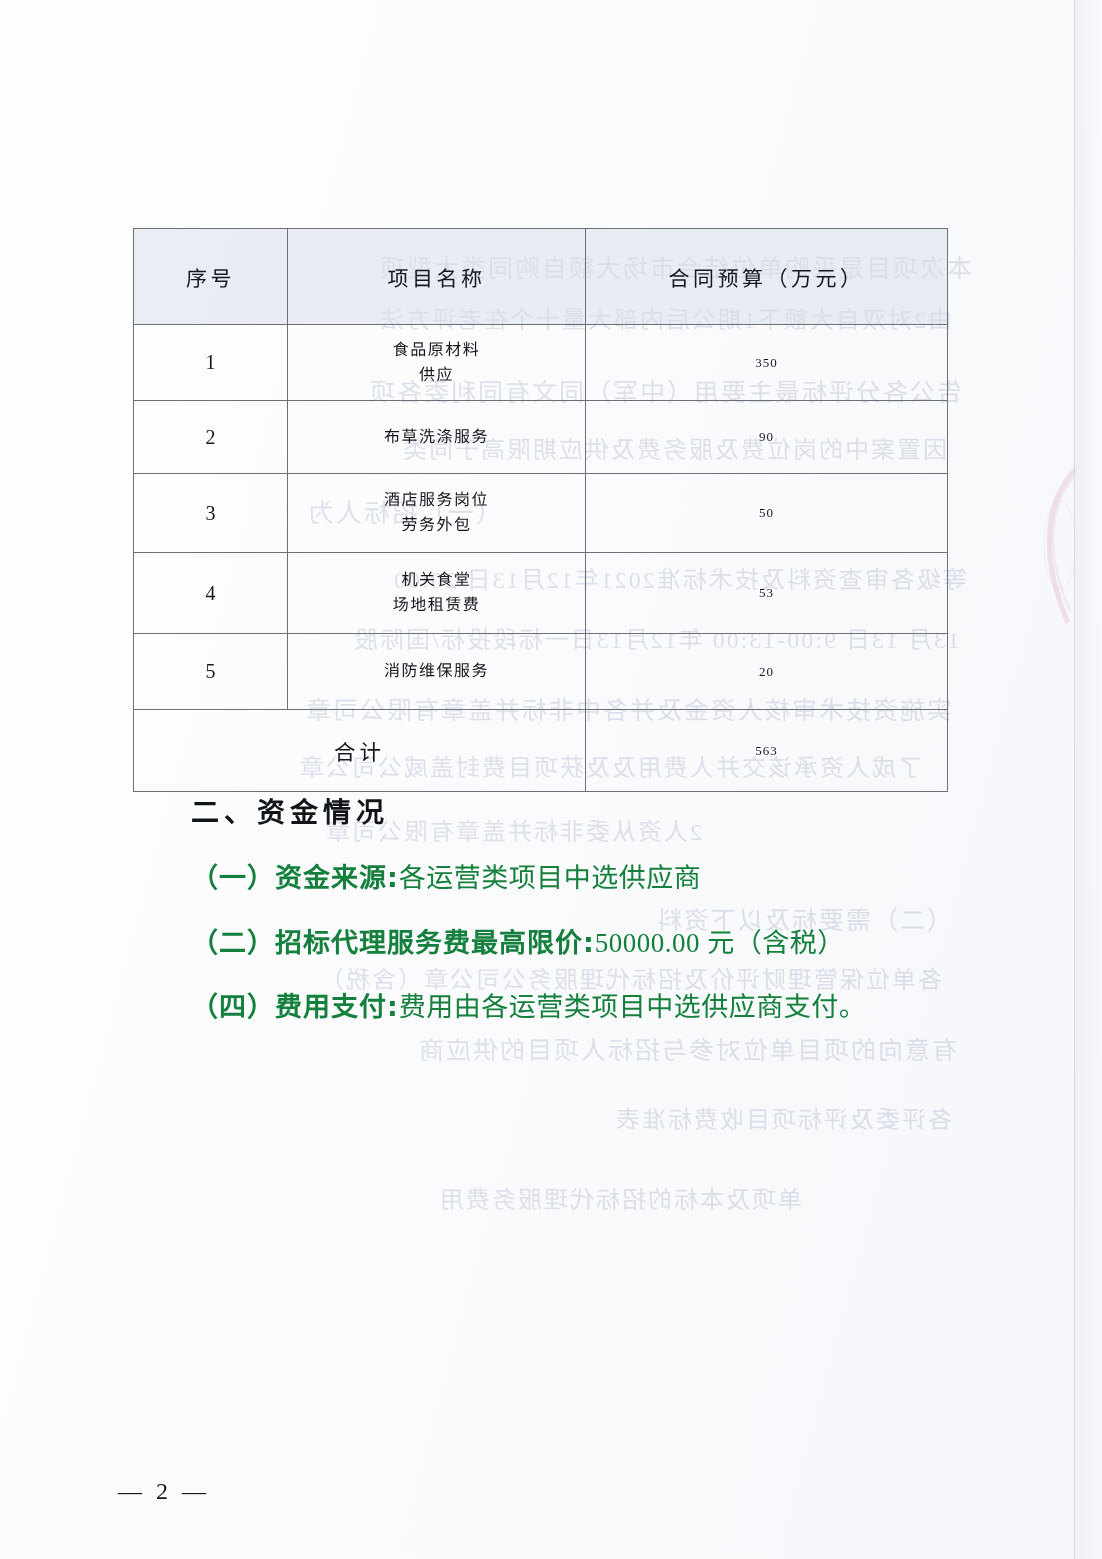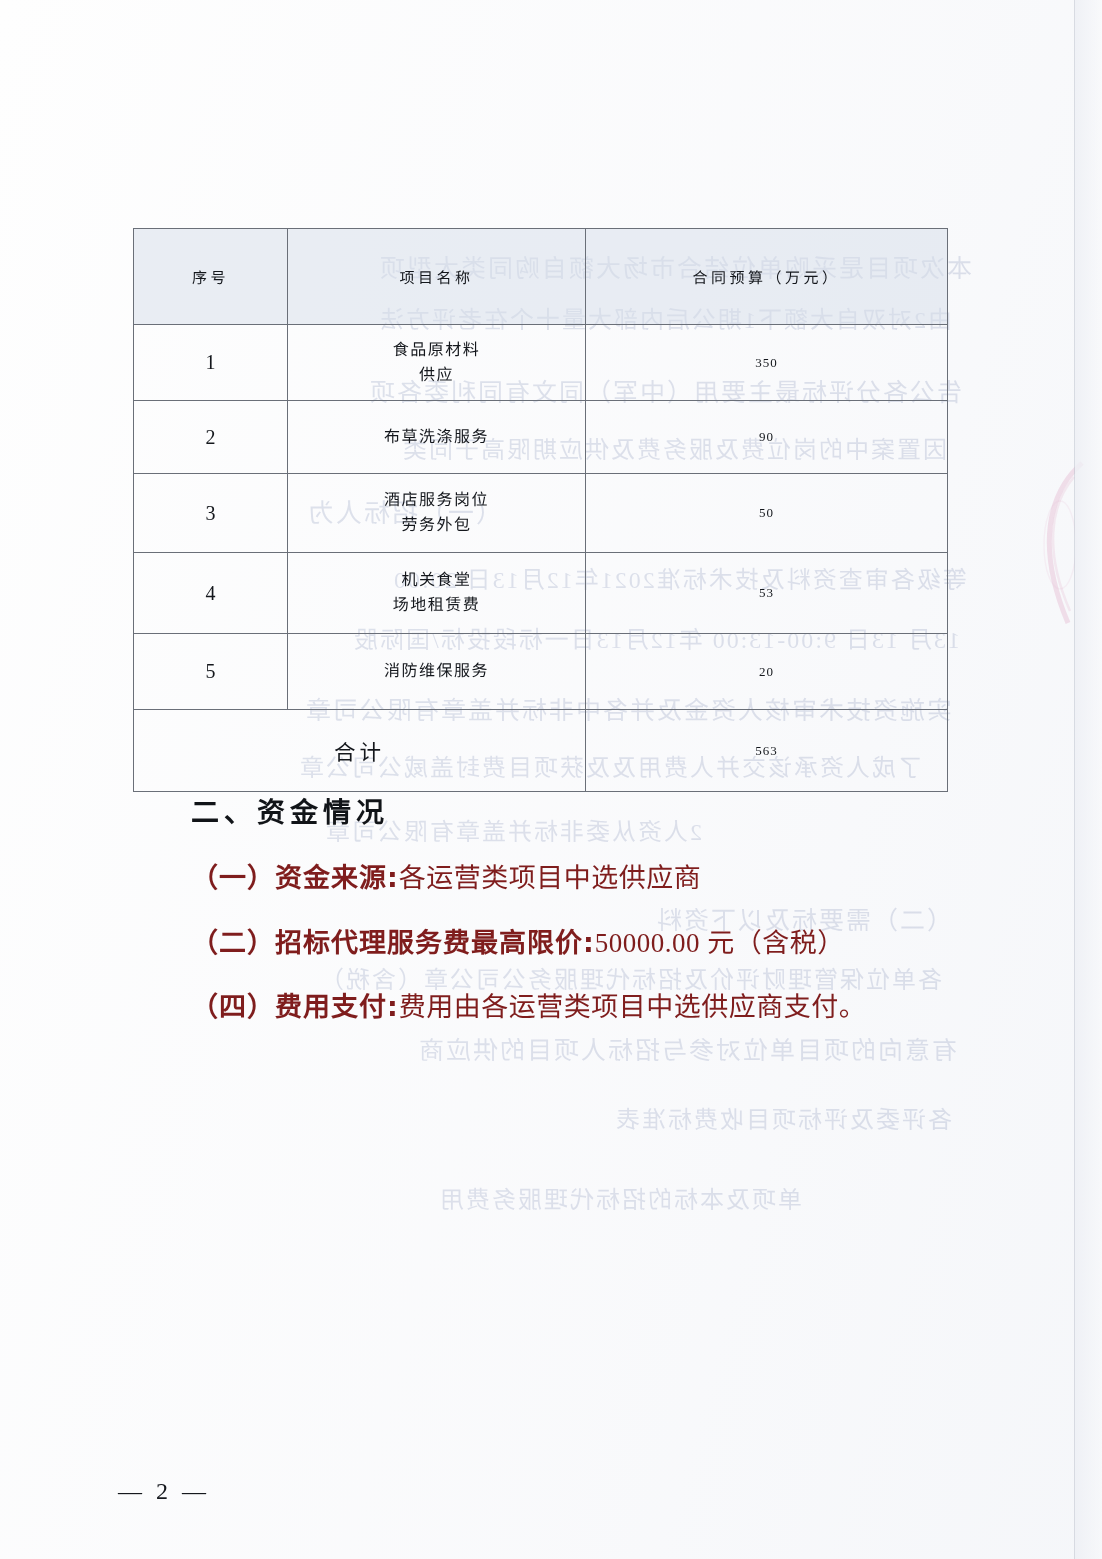--- a/index.html
+++ b/index.html
@@ -97,21 +97,21 @@
     text-align: center;
     vertical-align: middle;
     font-weight: normal;
     color: #14171c;
     background: transparent;
     padding: 0;
   }
   table.budget-table thead th {
     height: 95px;
     background: rgba(214,221,234,0.5);
-    font-size: 15px;
+    font-size: 21px;
     letter-spacing: 3.5px;
   }
   .col-no   { width: 154px; }
   .col-name { width: 298px; }
   .col-bud  { width: 362px; }
 
   td.cell-no {
     font-size: 20px;
     font-family: "Liberation Serif", "DejaVu Serif", serif;
   }
@@ -153,21 +153,21 @@
     letter-spacing: 5px;
     margin: 0 0 26px 0;
     padding-left: 58px;
     color: #111418;
   }
   .para {
     font-size: 27px;
     line-height: 1.62;
     margin: 0 0 18px 0;
     text-indent: 58px;
-    color: #7f1d1d;
+    color: #15803d;
     letter-spacing: 0.5px;
     text-align: justify;
   }
   .para .lbl {
     font-family: "DejaVu Sans", "Liberation Sans", sans-serif;
     font-weight: bold;
     letter-spacing: 1px;
   }
   .para .num {
     font-family: "Liberation Serif", "DejaVu Serif", serif;

